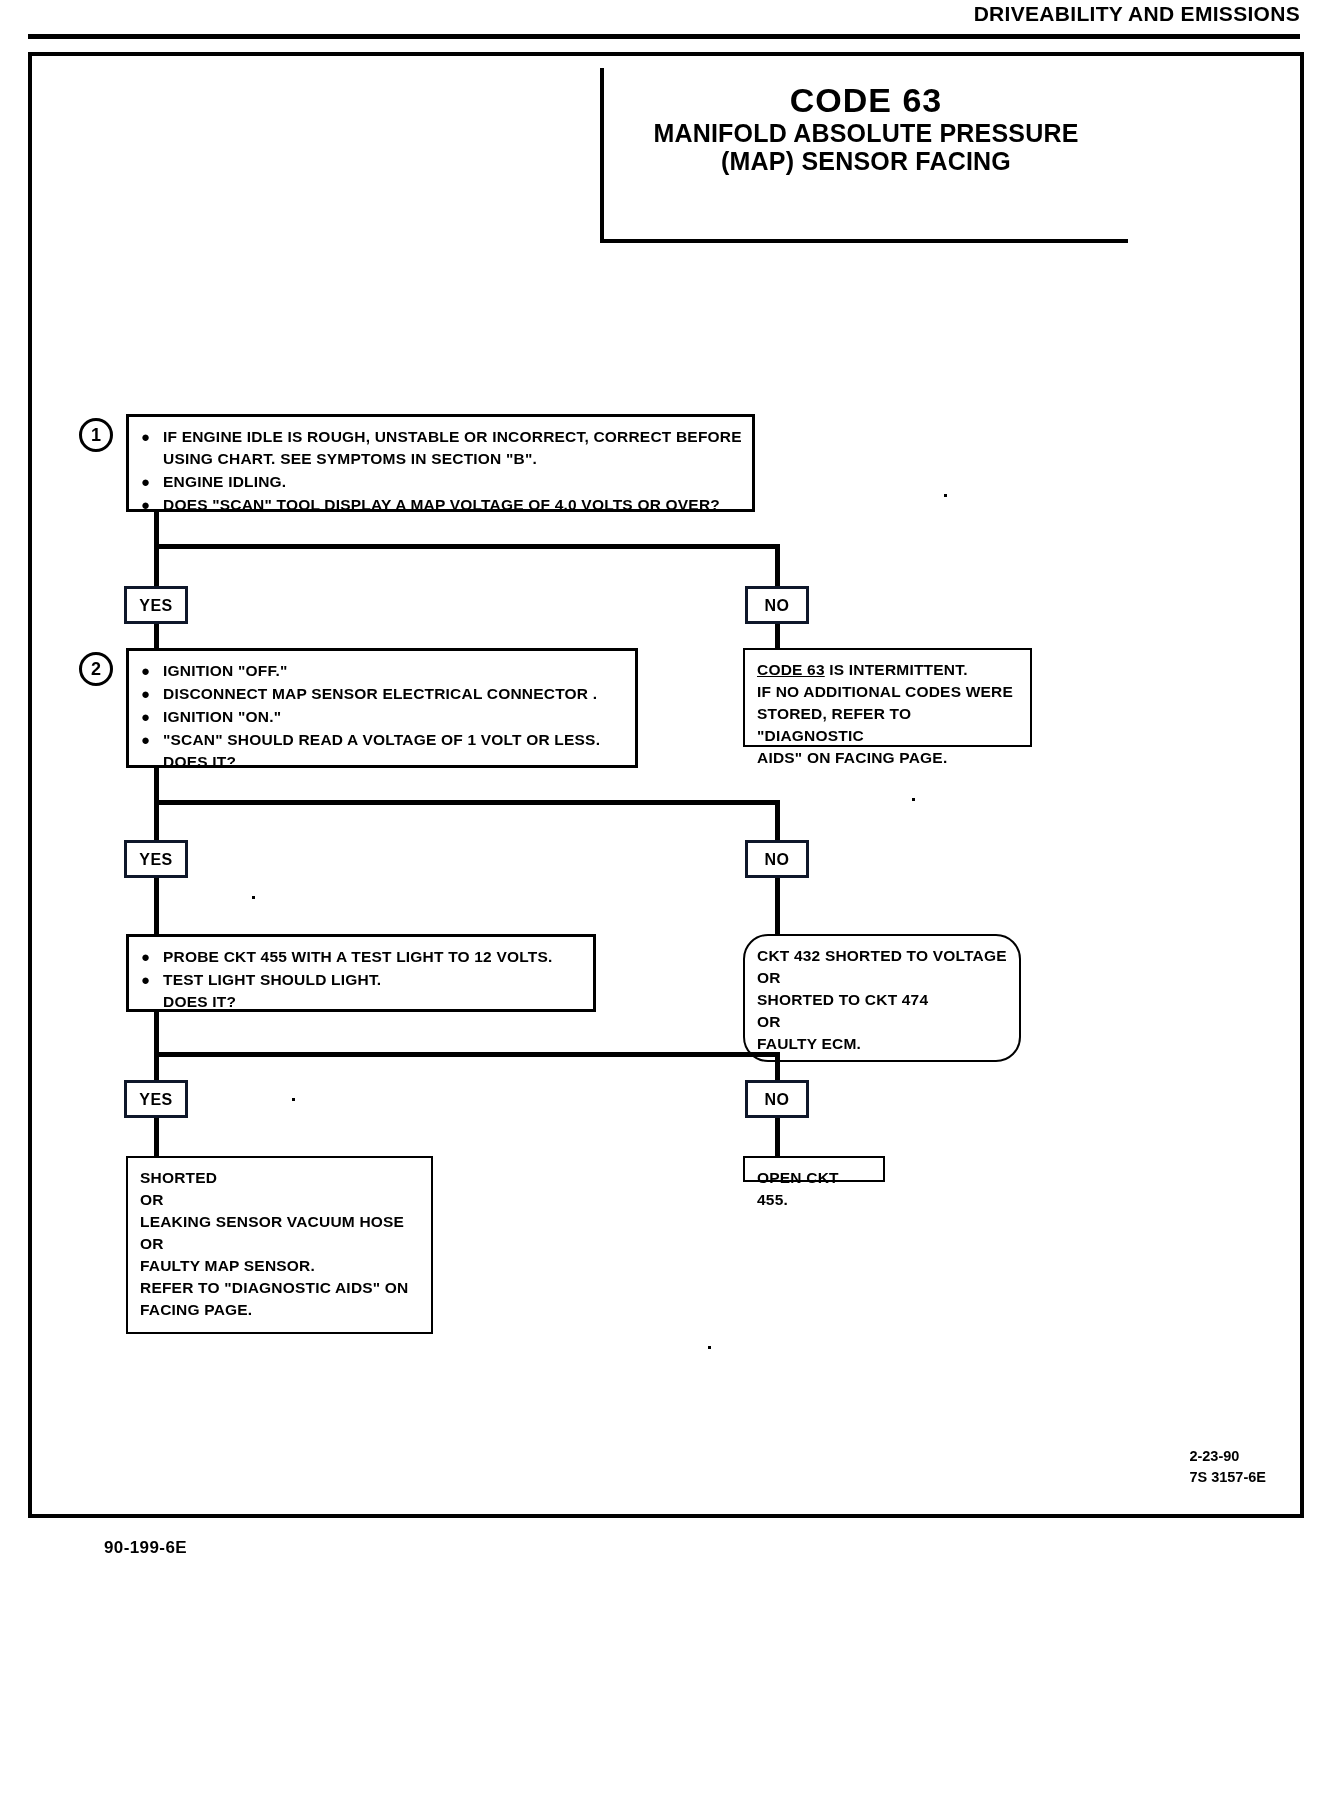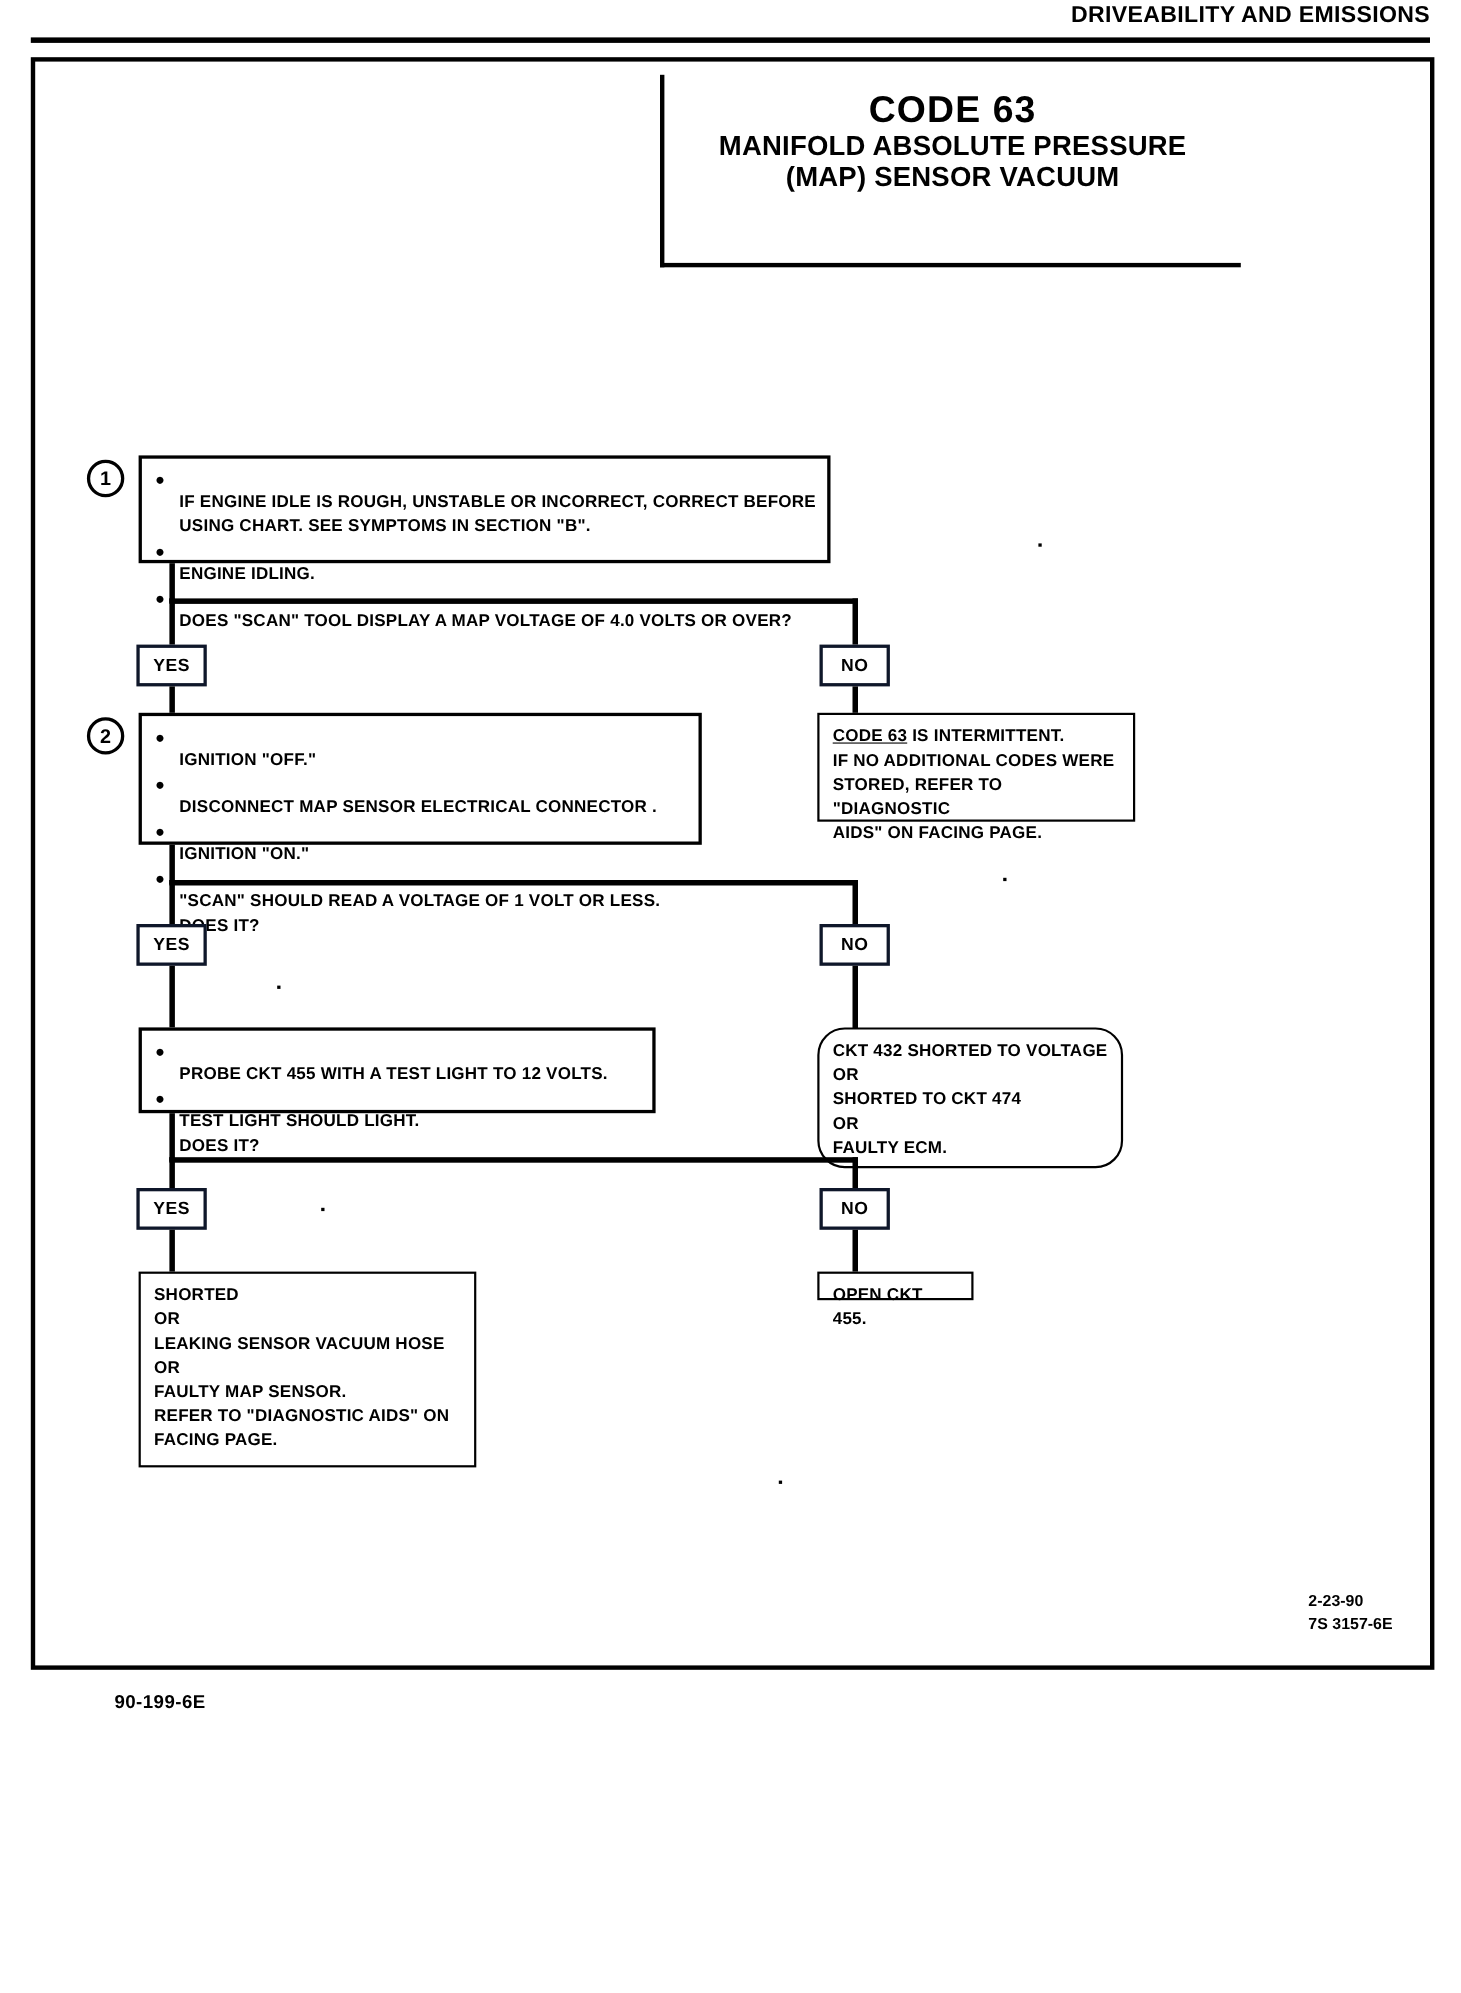--- a/index.html
+++ b/index.html
@@ -151,21 +151,20 @@
   }
   .bullet-dot {
     flex: 0 0 auto;
     width: 22px;
     font-size: 15px;
     line-height: 1.42;
   }
   .bullet-text {
     flex: 1 1 auto;
     white-space: pre-line;
-    margin-top: 20px;
   }
   .plain-line {
     white-space: pre-line;
   }
   .u { text-decoration: underline; }
 
   
   #rev-block {
     position: absolute;
     right: 34px;
@@ -194,21 +193,21 @@
 <div id="page-header">
   <div id="header-title">DRIVEABILITY AND EMISSIONS</div>
   <div id="header-rule"></div>
 </div>
 
 <div id="page-frame">
 
   <div id="title-block">
     <div id="title-code">CODE 63</div>
     <div class="title-sub">MANIFOLD ABSOLUTE PRESSURE</div>
-    <div class="title-sub">(MAP) SENSOR VACUUM</div>
+    <div class="title-sub">(MAP) SENSOR FACING</div>
   </div>
 
   <div id="flow">
 
     <div class="step-circle" style="left:47px; top:362px;">1</div>
 
     <div class="box" id="box-step1" style="left:94px; top:358px; width:629px; height:98px;">
       <div class="bullet-row">
         <span class="bullet-dot">●</span>
         <span class="bullet-text">IF ENGINE IDLE IS ROUGH, UNSTABLE OR INCORRECT, CORRECT BEFORE

